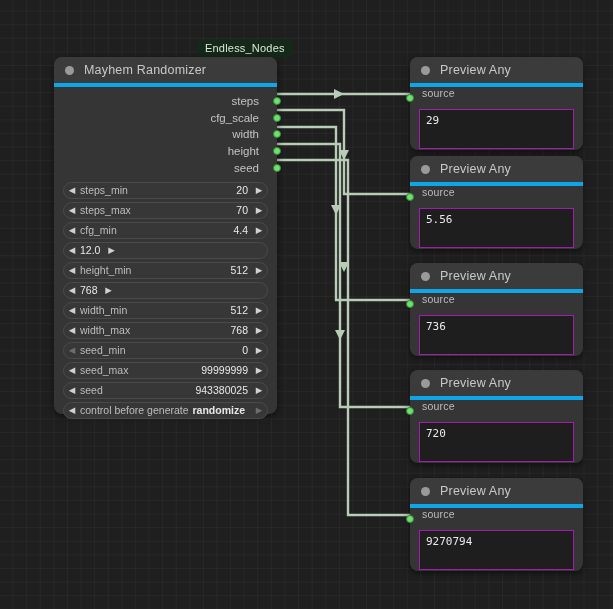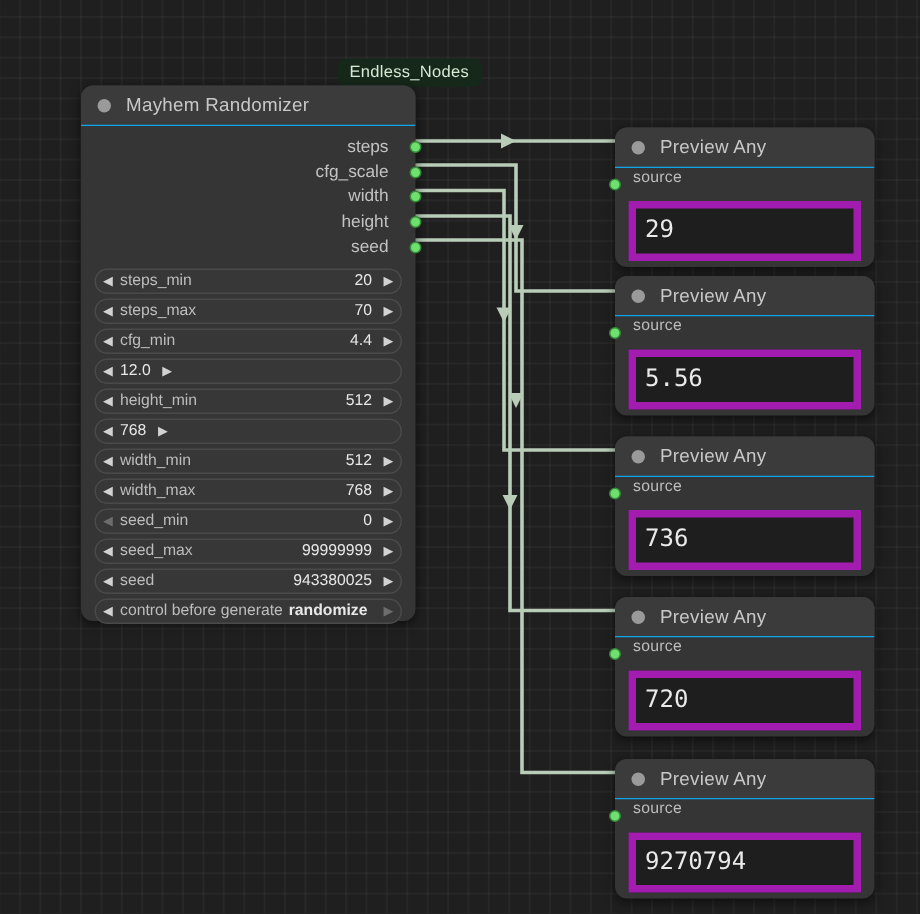--- a/index.html
+++ b/index.html
@@ -30,21 +30,21 @@
     background:#353535;
     box-shadow:0 2px 7px rgba(0,0,0,.55);
     overflow:visible;
   }
   .node-header{
     height:26px;
     display:flex;align-items:center;
     padding-left:11px;
     border-top-left-radius:8px;border-top-right-radius:8px;
     background:#3b3b3b;
-    border-bottom:1px solid #0ea5e9;
+    border-bottom:4px solid #0ea5e9;
   }
   .hdr-dot{
     width:9px;height:9px;border-radius:50%;
     background:#9a9a9a;flex:0 0 auto;margin-right:10px;
   }
   .hdr-title{
     font-size:12.5px;color:#c8c8c8;letter-spacing:.2px;white-space:nowrap;
   }
 
   
@@ -95,32 +95,32 @@
     overflow:hidden;text-overflow:ellipsis;
   }
   .widget .wval{
     font-size:10.5px;color:#e8e8e8;white-space:nowrap;margin-right:3px;
   }
   .widget.combo .wname{flex:0 0 auto;}
   .widget.combo .spacer{flex:1 1 auto;}
   .widget.combo .wval{font-weight:bold;margin-right:6px;}
 
   
-  .preview{left:410px;width:173px;height:93px;margin-top:28px;}
+  .preview{left:410px;width:173px;height:93px;}
   .pv-in{position:relative;height:22px;display:flex;padding-left:12px;}
   .pv-in .lbl{font-size:10.5px;color:#bdbdbd;letter-spacing:.2px;}
   .pv-in .port{left:-4px;top:50%;transform:translateY(-50%);}
   .pv-box{
     margin:0 9px;height:40px;
     background:#1e1e1e;
-    border:5px solid #a21caf;
+    border:1px solid #a21caf;
     box-sizing:border-box;
     padding:4px 6px;
     font-family:"DejaVu Sans Mono","Liberation Mono",monospace;
-    font-size:16px;color:#eaeaea;
+    font-size:11px;color:#eaeaea;
     overflow:hidden;white-space:nowrap;
   }
 </style>
 </head>
 <body>
 
 <div id="canvas">
 
   <svg id="links" viewBox="0 0 613 609" width="613" height="609">
     <g fill="none" stroke="#b8ccb8" stroke-width="2.4" stroke-linejoin="miter" stroke-linecap="butt">
@@ -136,21 +136,21 @@
 
       <polygon points="334,89 344,94 334,99"></polygon>
 
       <polygon points="339,150 349,150 344,160"></polygon>
       <polygon points="331,205 341,205 336,215"></polygon>
       <polygon points="339,262 349,262 344,272"></polygon>
       <polygon points="335,330 345,330 340,340"></polygon>
     </g>
   </svg>
 
-  <div class="badge" style="left:197px;top:39px;margin-left:28px;">Endless_Nodes</div>
+  <div class="badge" style="left:197px;top:39px;">Endless_Nodes</div>
 
   <div class="node" id="main-node">
     <div class="node-header">
       <span class="hdr-dot"></span>
       <span class="hdr-title">Mayhem Randomizer</span>
     </div>
 
     <div class="outputs">
       <div class="out-row">
         <span class="lbl">steps</span>

